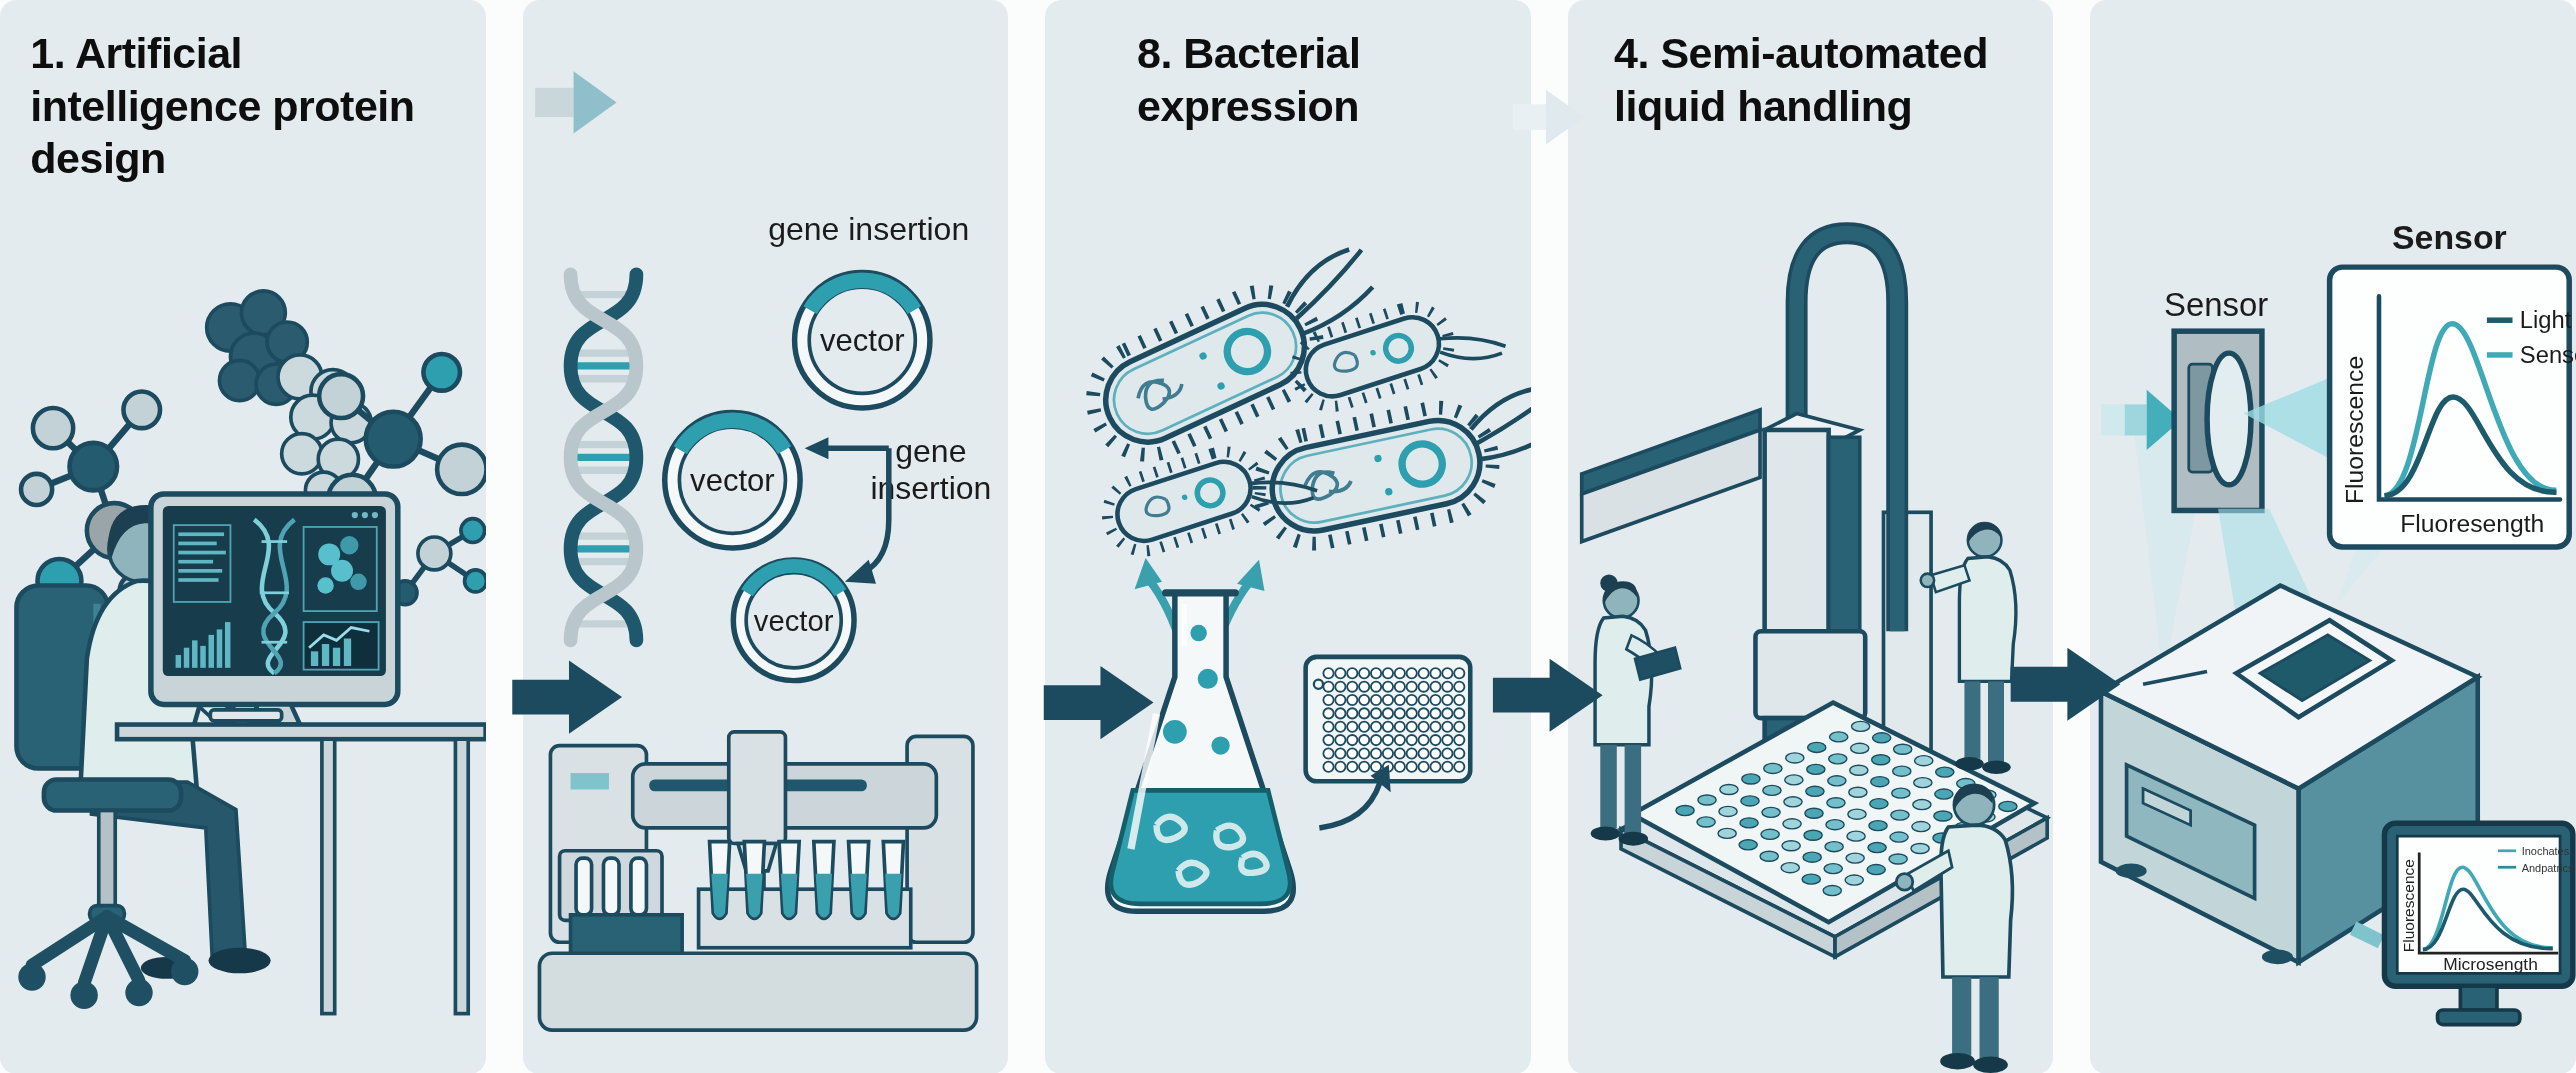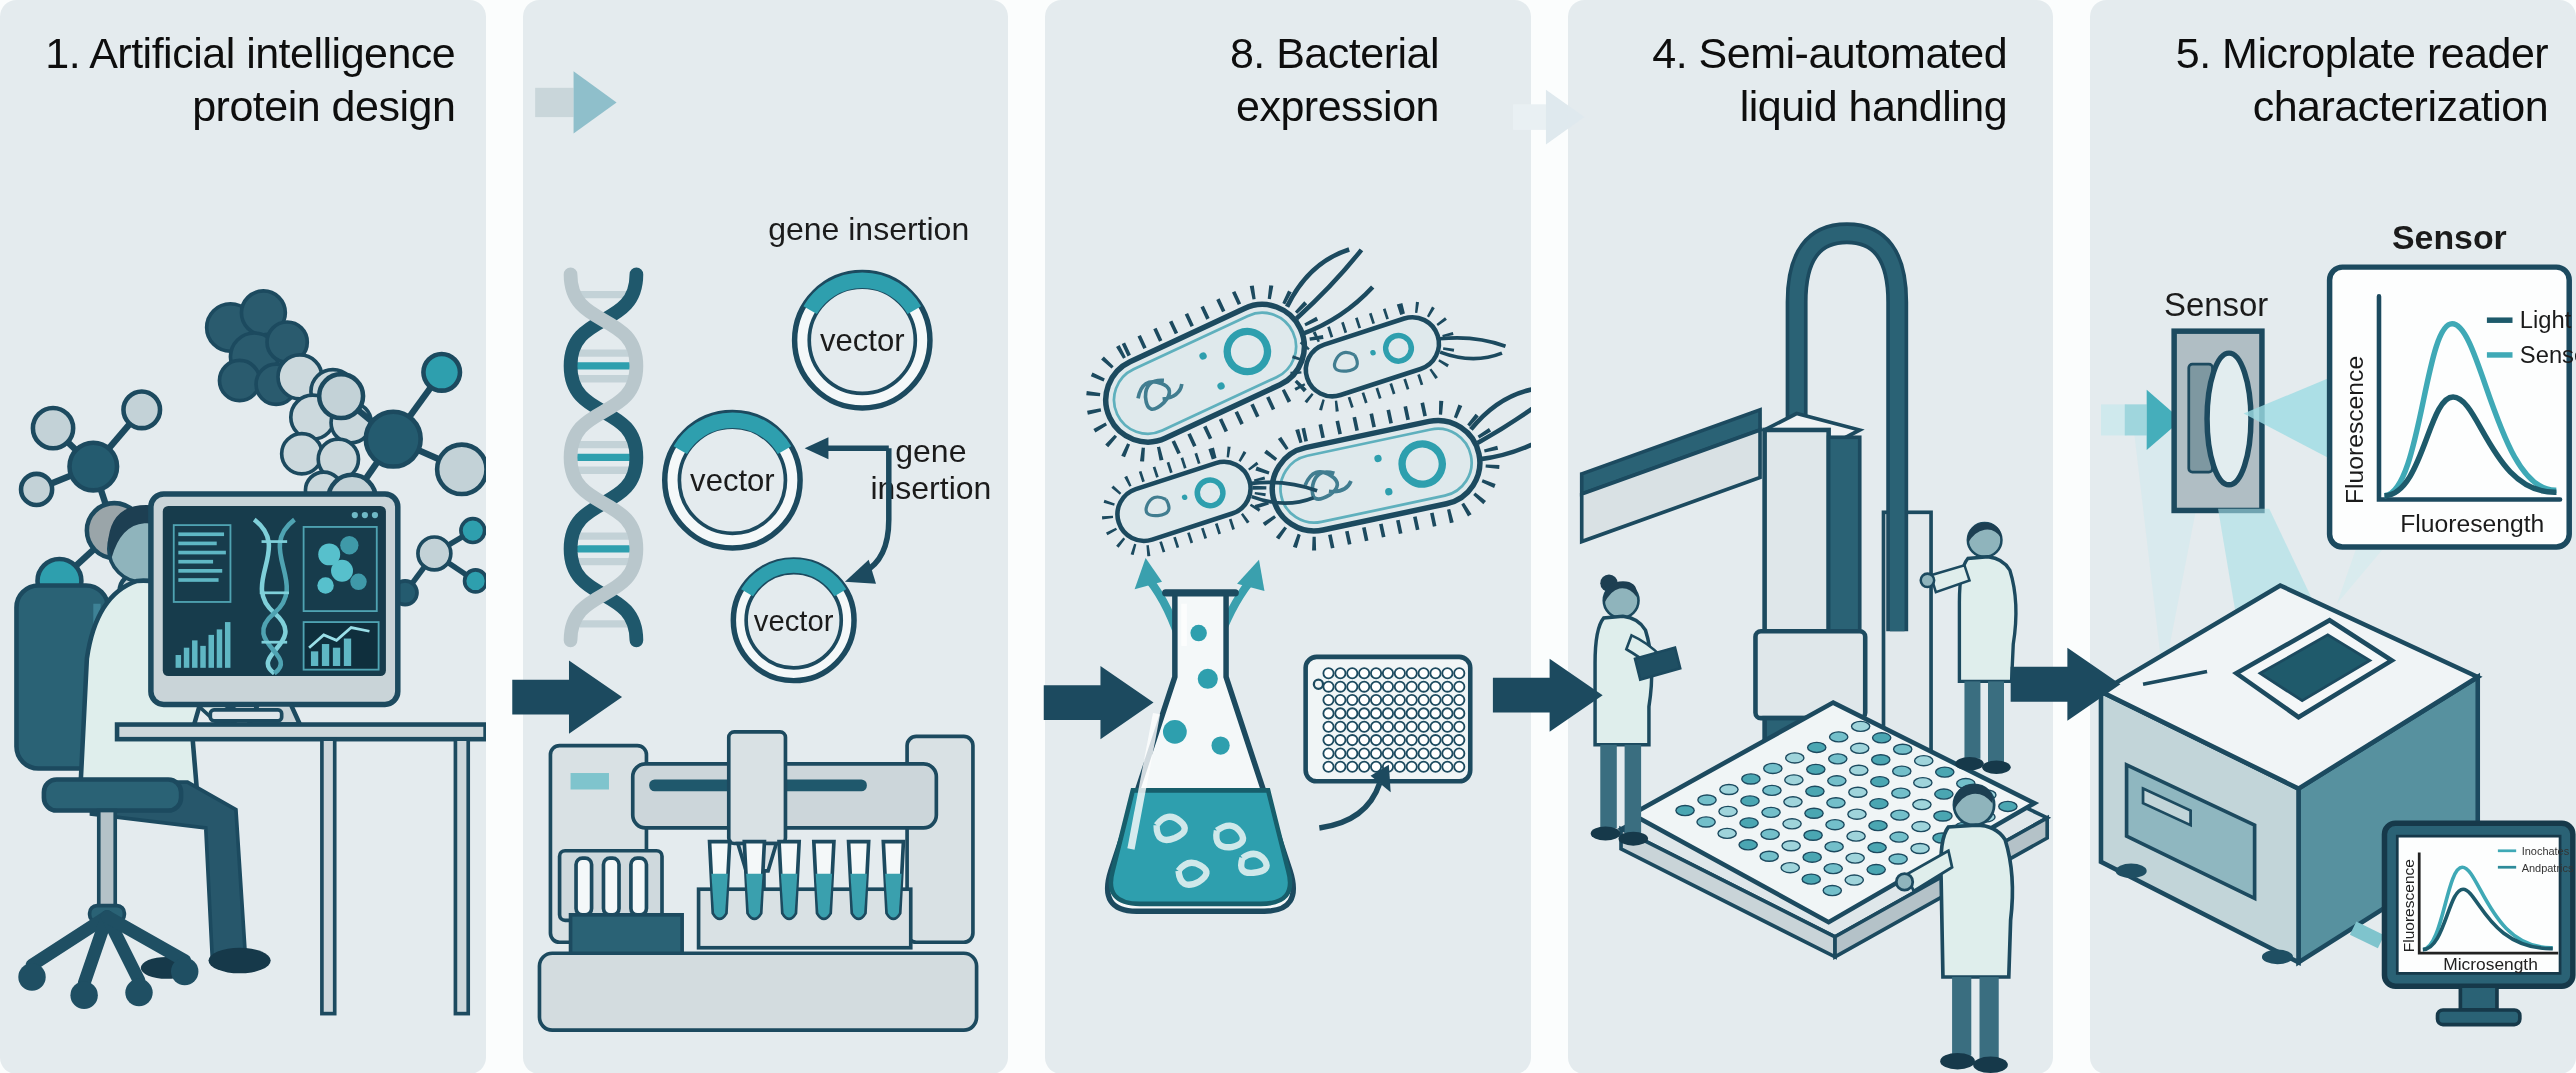--- a/index.html
+++ b/index.html
@@ -1,22 +1,22 @@
 <!DOCTYPE html>
 <html style="font-size:14.6px"><head>
 <meta charset="utf-8">
 <style>
   html,body{margin:0;padding:0;background:#fbfdfd;}
   #stage{position:relative;width:2576px;height:1074px;background:#fbfdfd;
          font-family:"Liberation Sans",sans-serif;overflow:hidden;}
   #panels{position:absolute;inset:0;display:grid;grid-template-columns:repeat(5,1fr);gap:37px;}
   .panel{position:relative;background:#e4ebee;border-radius:16.5px;overflow:hidden;}
   .panel svg{position:absolute;inset:0;width:100%;height:100%;}
-  .ptitle{position:relative;z-index:5;margin:27.4px auto 0 auto;text-align:right;
-          font-size:43px;font-weight:400;line-height:1.22;color:#0e0e0e;letter-spacing:-0.5px;}
+  .ptitle{position:relative;z-index:5;margin:27.4px auto 0 auto;text-align:left;
+          font-size:43px;font-weight:700;line-height:1.22;color:#0e0e0e;letter-spacing:-0.5px;}
   .w1{max-width:425px}.w2{max-width:439px}.w3{max-width:302px}.w4{max-width:393px}.w5{max-width:430px}
   #overlay{position:absolute;inset:0;pointer-events:none;}
   text{font-family:"Liberation Sans",sans-serif;}
 </style>
 </head>
 <body>
 
 <div id="stage">
 <div id="panels">
 
@@ -629,21 +629,20 @@
         <path d="M 364 1038 C 386 1036 390 948 407 948 C 426 948 438 1038 506 1036" fill="none" stroke="#3fa9b6" stroke-width="4"></path>
         <path d="M 364 1038 C 388 1037 392 972 408 972 C 424 972 436 1038 506 1037" fill="none" stroke="#1d5a6b" stroke-width="4"></path>
         <line x1="446" y1="930" x2="466" y2="930" stroke="#3fa9b6" stroke-width="3"></line>
         <text x="472" y="935" font-size="12" fill="#333333">Inochates</text>
         <line x1="446" y1="948" x2="466" y2="948" stroke="#2e8b9a" stroke-width="3"></line>
         <text x="472" y="953" font-size="12" fill="#333333">Andpatrics</text>
         <rect x="405" y="1078" width="40" height="26" fill="#2a6275" stroke="#16394a" stroke-width="4"></rect>
         <rect x="380" y="1104" width="90" height="16" rx="6" fill="#2a6275" stroke="#16394a" stroke-width="4"></rect>
       </g>
     </svg>
-    <h2 class="ptitle w5">5. Microplate reader characterization</h2>
   </section>
 
 </div>
 
 <svg id="overlay" viewBox="0 0 2816 1174">
   <g fill="#1c4a5f">
     <path d="M 560 743 h 62 v -21 l 58 40 l -58 40 v -21 h -62 z"></path>
     <path d="M 1141 749 h 62 v -21 l 58 40 l -58 40 v -21 h -62 z"></path>
     <path d="M 1632 741 h 62 v -21 l 58 40 l -58 40 v -21 h -62 z"></path>
     <path d="M 2198 729 h 62 v -21 l 58 40 l -58 40 v -21 h -62 z"></path>

